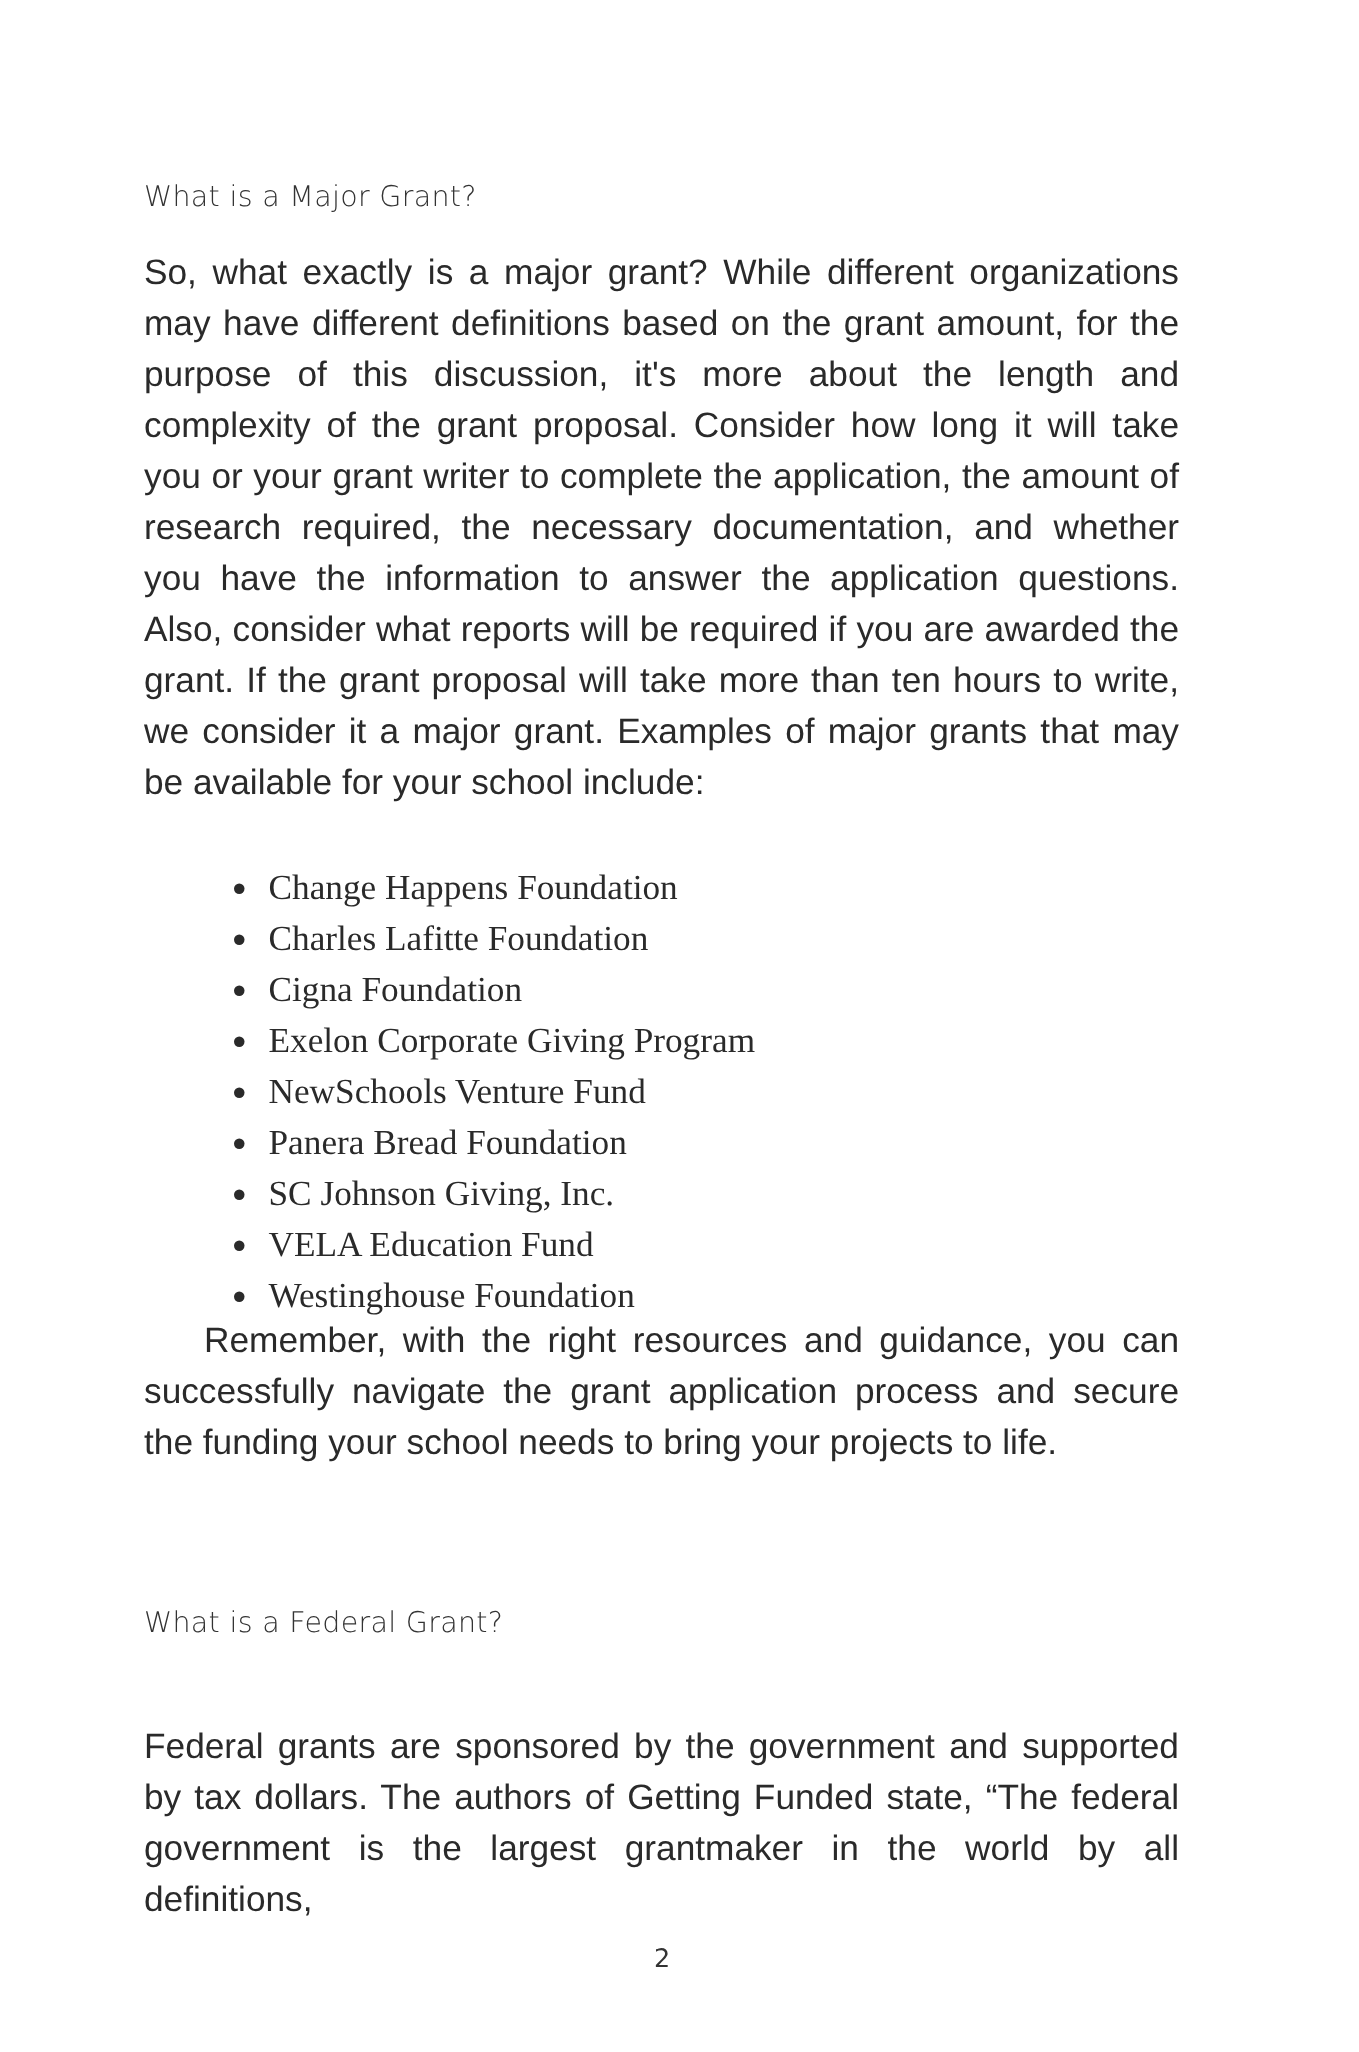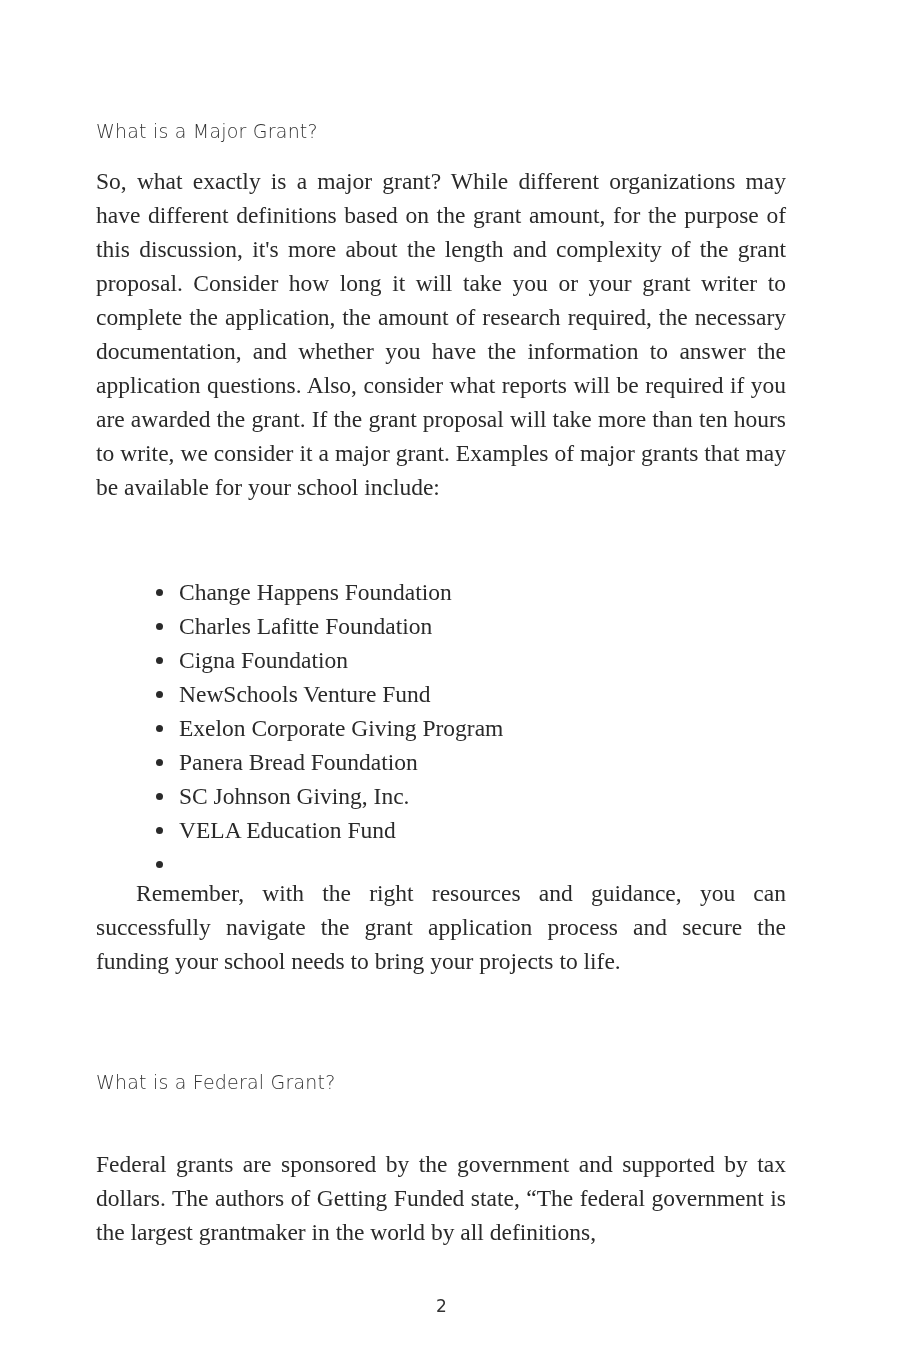--- a/index.html
+++ b/index.html
@@ -30,21 +30,21 @@
       letter-spacing: 0.2px;
       color: #333333;
       margin: 0;
       line-height: 28px;
     }
     .para {
       position: absolute;
       left: 96px;
       width: 690px;
       margin: 0;
-      font-family: Liberation Serif, serif;
+      font-family: Liberation Sans, sans-serif;
       font-size: 23.5px;
       line-height: 34px;
       text-align: justify;
       color: #2a2a2a;
     }
     .para.indent {
       text-indent: 40px;
     }
     .grant-list {
       position: absolute;
@@ -89,26 +89,26 @@
 <div class="page">
 
   <h2 class="heading" style="top:117px;">What is a Major Grant?</h2>
 
   <p class="para" style="top:164px;">So, what exactly is a major grant? While different organizations may have different definitions based on the grant amount, for the purpose of this discussion, it's more about the length and complexity of the grant proposal. Consider how long it will take you or your grant writer to complete the application, the amount of research required, the necessary documentation, and whether you have the information to answer the application questions. Also, consider what reports will be required if you are awarded the grant. If the grant proposal will take more than ten hours to write, we consider it a major grant. Examples of major grants that may be available for your school include:</p>
 
   <ul class="grant-list">
     <li><span class="bullet"></span><span>Change Happens Foundation</span></li>
     <li><span class="bullet"></span><span>Charles Lafitte Foundation</span></li>
     <li><span class="bullet"></span><span>Cigna Foundation</span></li>
+    <li><span class="bullet"></span><span>Exelon Corporate Giving Program</span></li>
     <li><span class="bullet"></span><span>NewSchools Venture Fund</span></li>
-    <li><span class="bullet"></span><span>Exelon Corporate Giving Program</span></li>
     <li><span class="bullet"></span><span>Panera Bread Foundation</span></li>
     <li><span class="bullet"></span><span>SC Johnson Giving, Inc.</span></li>
     <li><span class="bullet"></span><span>VELA Education Fund</span></li>
-    <li><span class="bullet"></span></li>
+    <li><span class="bullet"></span><span>Westinghouse Foundation</span></li>
   </ul>
 
   <p class="para indent" style="top:876px;">Remember, with the right resources and guidance, you can successfully navigate the grant application process and secure the funding your school needs to bring your projects to life.</p>
 
   <h2 class="heading" style="top:1068px;">What is a Federal Grant?</h2>
 
   <p class="para" style="top:1115px;margin-top:32px;">Federal grants are sponsored by the government and supported by tax dollars. The authors of Getting Funded state, “The federal government is the largest grantmaker in the world by all definitions,</p>
 
   <div class="page-number">2</div>
 

